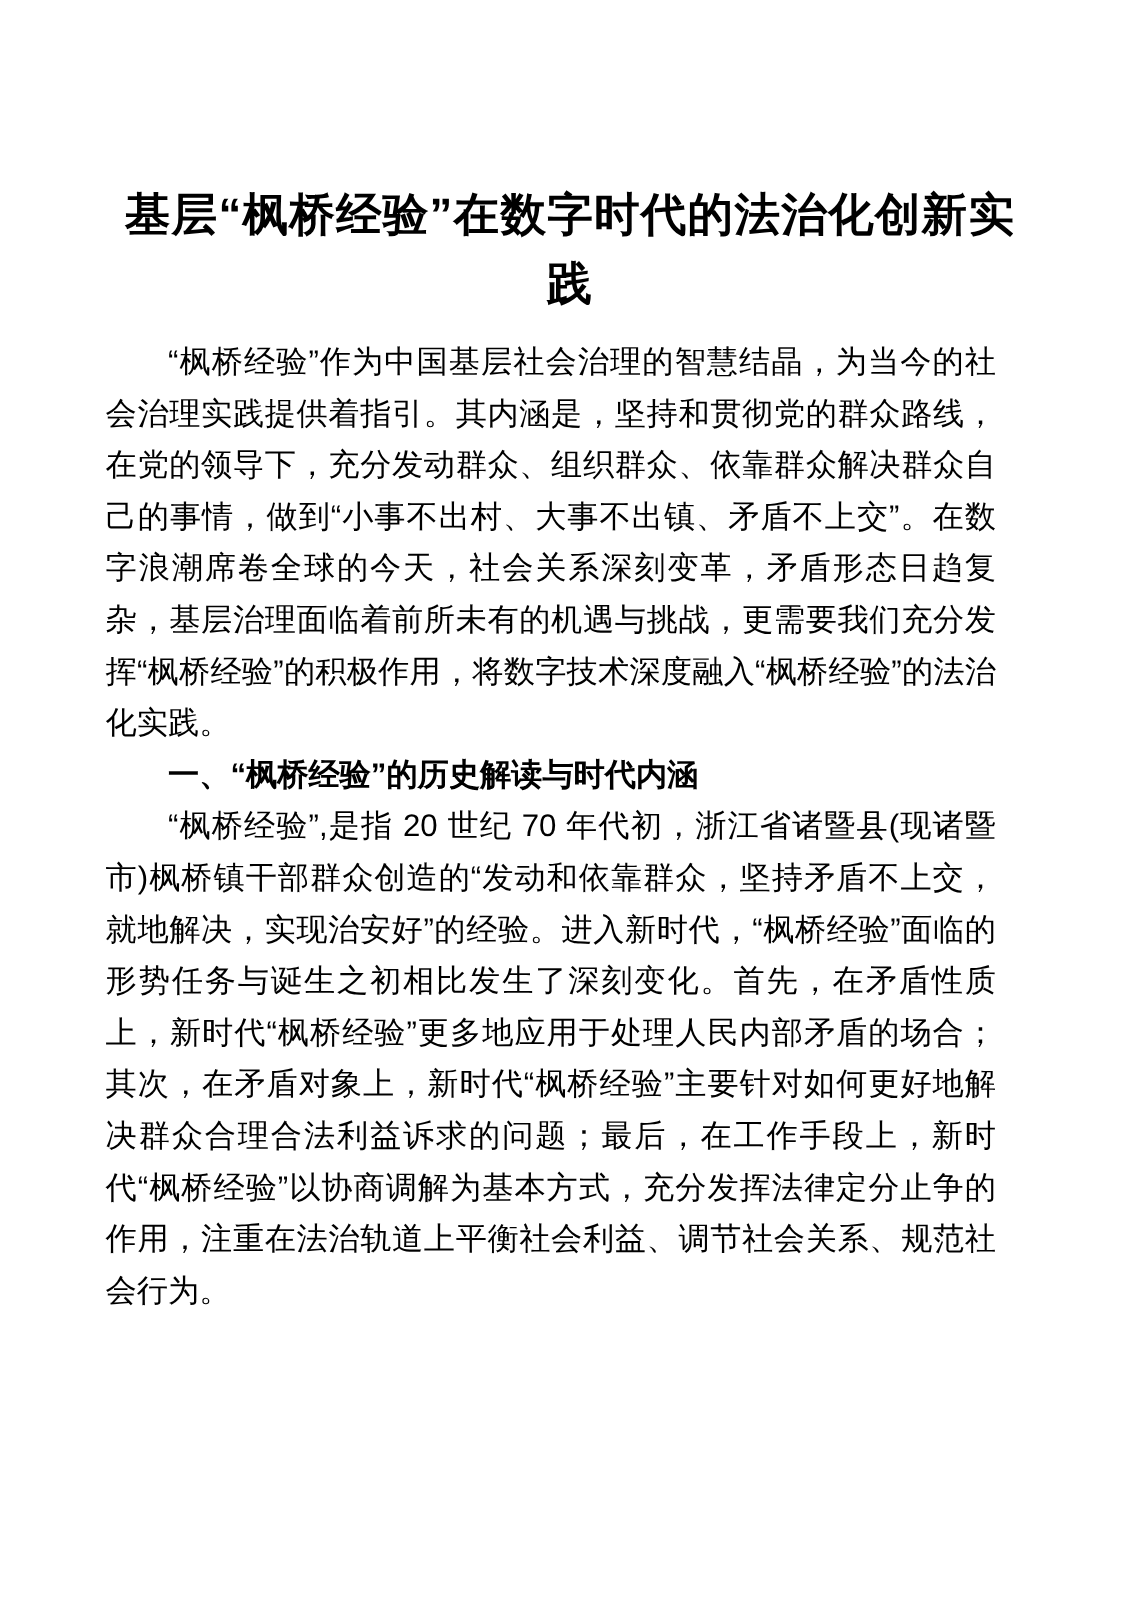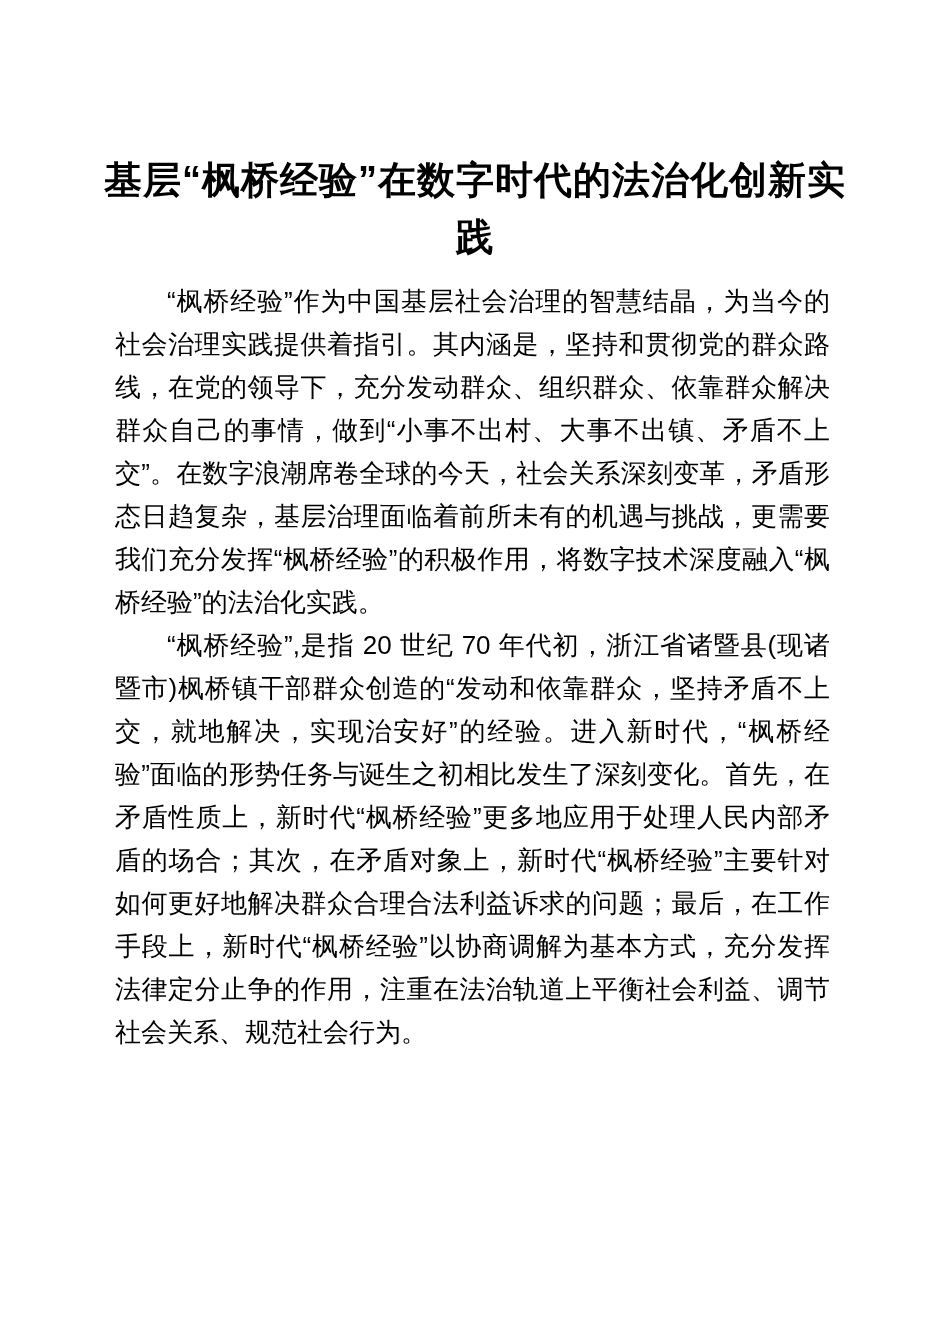--- a/index.html
+++ b/index.html
@@ -20,21 +20,21 @@
   }
   .doc-title {
     margin: 152px 86px 14px 86px;
     font-size: 38px;
     line-height: 57px;
     font-weight: 700;
     text-align: center;
     letter-spacing: 1px;
   }
   .doc-content {
-    margin: 0 120px 0 115px;
+    margin: 0 120px 0 88px;
     font-size: 26px;
     line-height: 43px;
     text-align: justify;
     word-break: break-all;
   }
   .doc-content .para {
     margin: 0;
     text-indent: 2em;
     font-weight: 400;
   }
@@ -46,15 +46,16 @@
     font-weight: 700;
   }
 </style>
 </head>
 <body>
 
 <div class="page">
   <h1 class="doc-title">基层“枫桥经验”在数字时代的法治化创新实践</h1>
   <div class="doc-content">
     <p class="para">“枫桥经验”作为中国基层社会治理的智慧结晶，为当今的社会治理实践提供着指引。其内涵是，坚持和贯彻党的群众路线，在党的领导下，充分发动群众、组织群众、依靠群众解决群众自己的事情，做到“小事不出村、大事不出镇、矛盾不上交”。在数字浪潮席卷全球的今天，社会关系深刻变革，矛盾形态日趋复杂，基层治理面临着前所未有的机遇与挑战，更需要我们充分发挥“枫桥经验”的积极作用，将数字技术深度融入“枫桥经验”的法治化实践。</p>
+    <h2 class="section-heading">一、“枫桥经验”的历史解读与时代内涵</h2>
     <p class="para">“枫桥经验”,是指 20 世纪 70 年代初，浙江省诸暨县(现诸暨市)枫桥镇干部群众创造的“发动和依靠群众，坚持矛盾不上交，就地解决，实现治安好”的经验。进入新时代，“枫桥经验”面临的形势任务与诞生之初相比发生了深刻变化。首先，在矛盾性质上，新时代“枫桥经验”更多地应用于处理人民内部矛盾的场合；其次，在矛盾对象上，新时代“枫桥经验”主要针对如何更好地解决群众合理合法利益诉求的问题；最后，在工作手段上，新时代“枫桥经验”以协商调解为基本方式，充分发挥法律定分止争的作用，注重在法治轨道上平衡社会利益、调节社会关系、规范社会行为。</p>
   </div>
 </div>
 
 </body></html>

